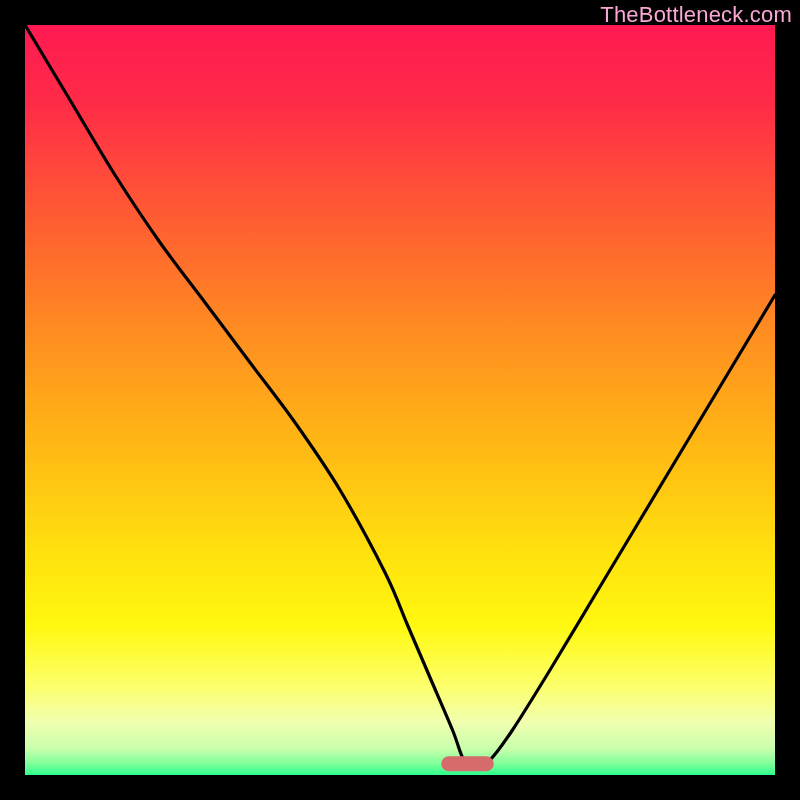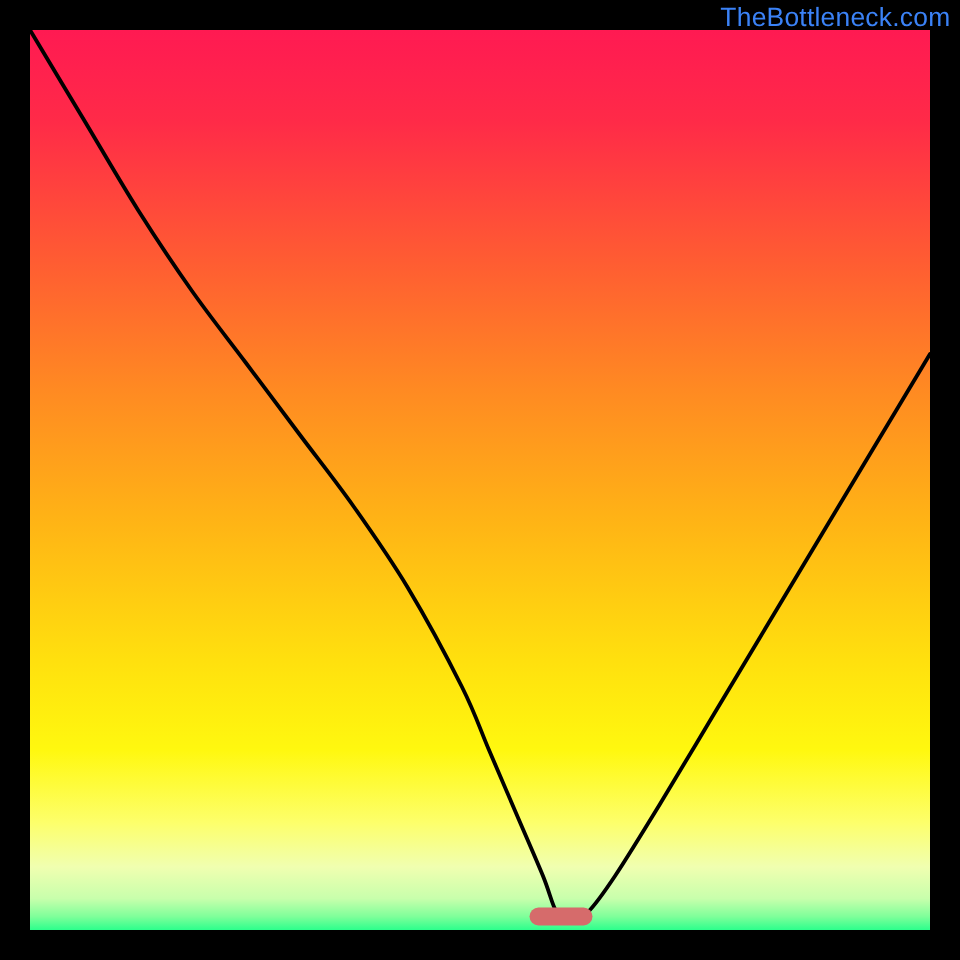--- a/index.html
+++ b/index.html
@@ -22,21 +22,21 @@
     left: 25px;
     top: 25px;
     width: 750px;
     height: 750px;
     overflow: hidden;
   }
   .watermark {
     position: absolute;
     top: 2px;
     right: 8px;
-    color: #3b82f6;
+    color: #f9a8d4;
     font-size: 22px;
     font-weight: 400;
     letter-spacing: 0.2px;
     z-index: 10;
   }
   svg { display: block; }
 </style>
 </head>
 <body>
 

